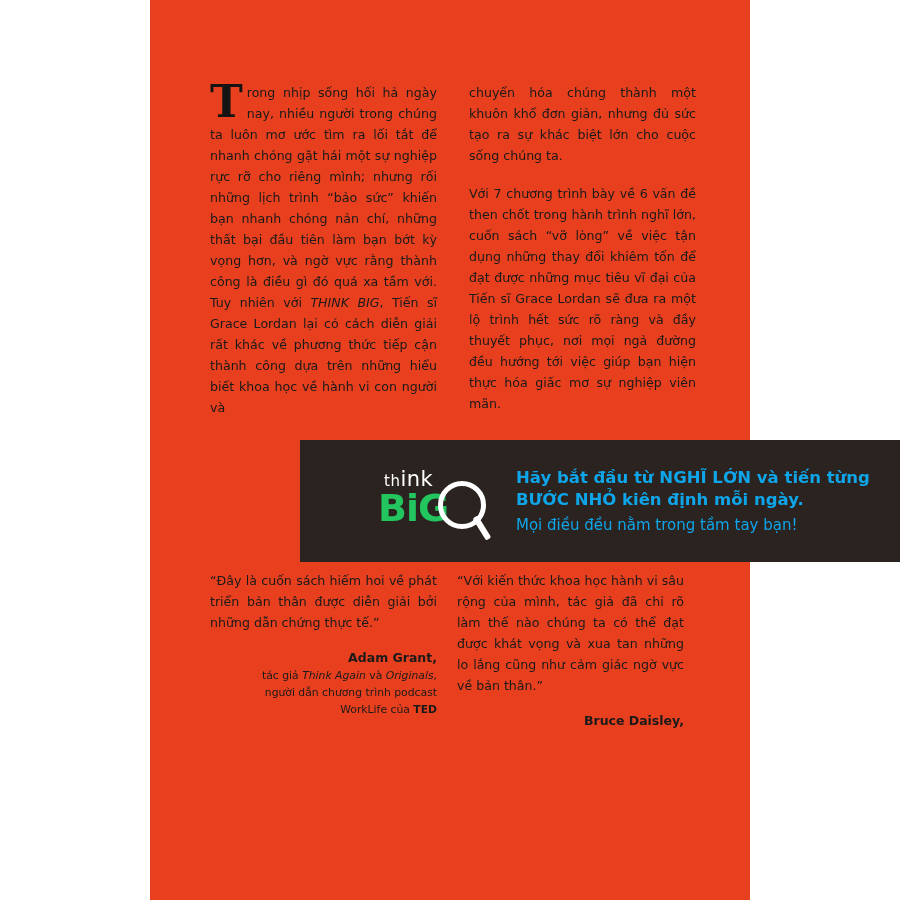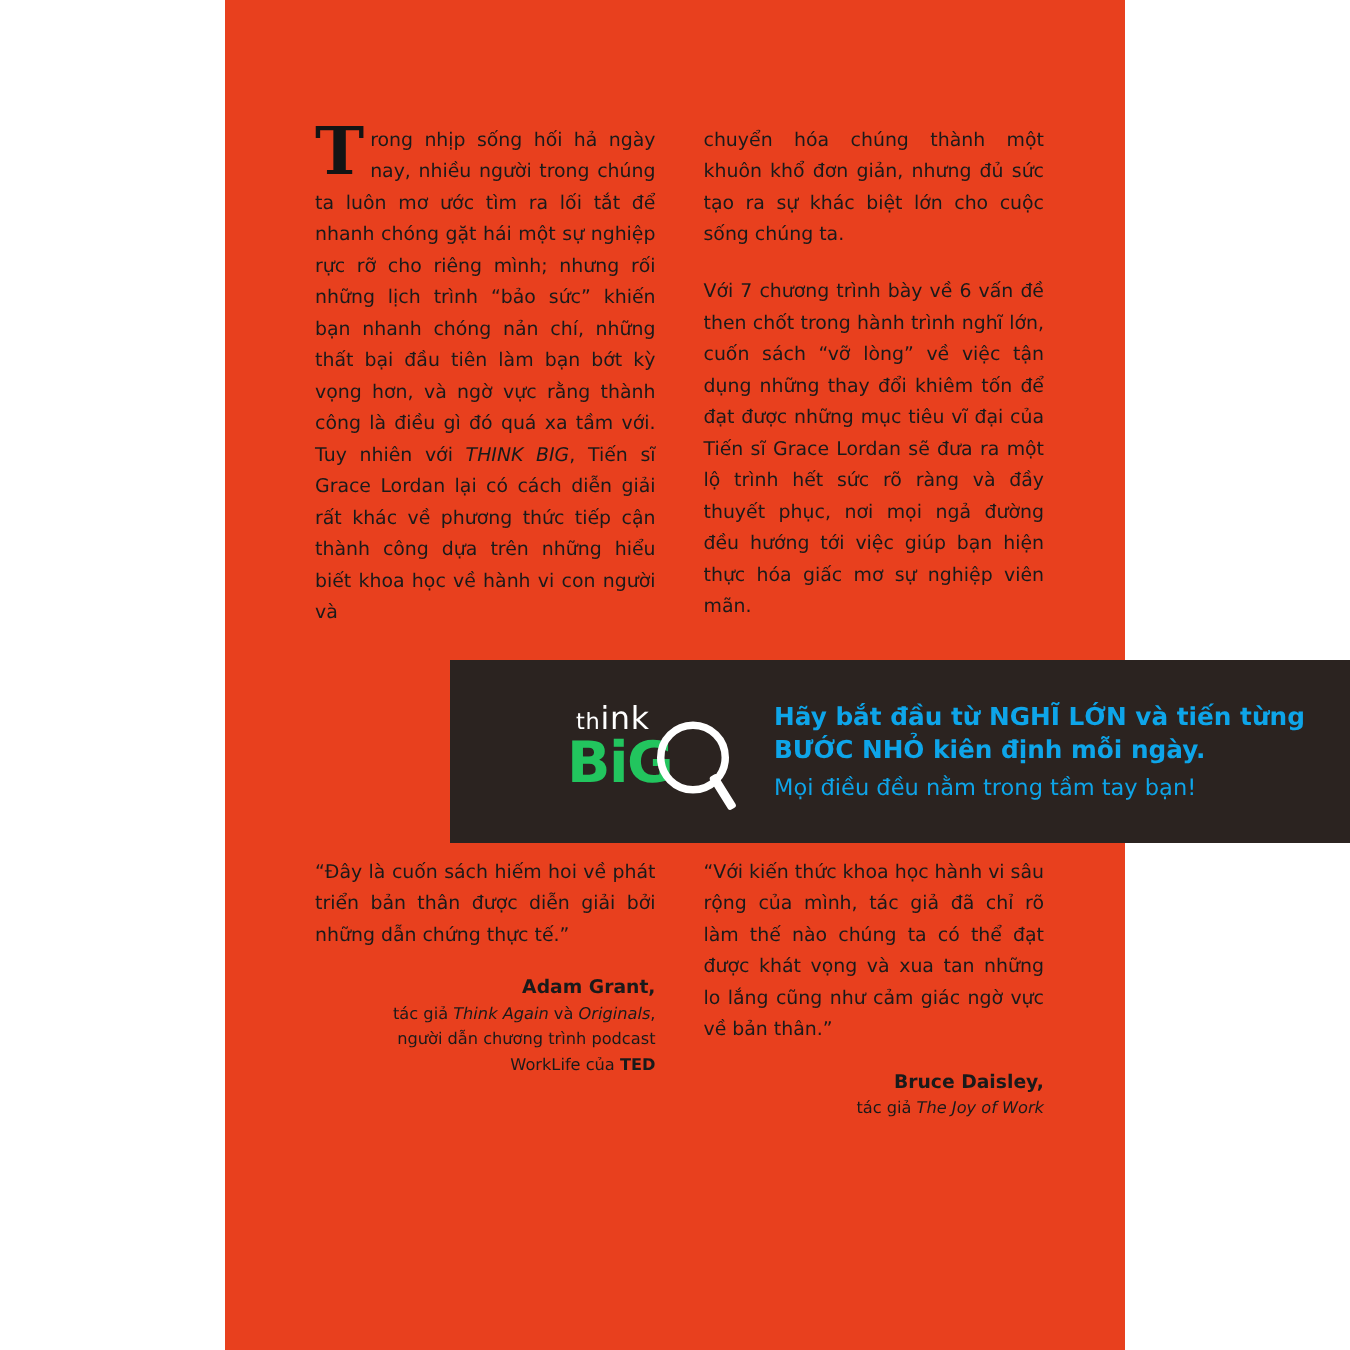--- a/index.html
+++ b/index.html
@@ -141,21 +141,21 @@
     margin-top: 3px;
   }
 
   
   .quotes {
     position: absolute;
     left: 60px;
     top: 570px;
     width: 487px;
     display: flex;
-    gap: 32px;
+    gap: 20px;
   }
   .quote {
     width: 227px;
     color: #1a1a1a;
   }
   .quote .text {
     font-size: 12.6px;
     line-height: 21px;
     text-align: justify;
     text-justify: inter-word;
@@ -221,20 +221,19 @@
           <div class="role"><span>tác giả </span><span class="ital">Think Again</span><span> và </span><span class="ital">Originals</span><span>,</span></div>
           <div class="role">người dẫn chương trình podcast</div>
           <div class="role"><span>WorkLife của </span><span class="bold">TED</span></div>
         </div>
       </div>
 
       <div class="quote">
         <div class="text">“Với kiến thức khoa học hành vi sâu rộng của mình, tác giả đã chỉ rõ làm thế nào chúng ta có thể đạt được khát vọng và xua tan những lo lắng cũng như cảm giác ngờ vực về bản thân.”</div>
         <div class="attrib">
           <div class="name">Bruce Daisley,</div>
-          <div class="role"><span>tác giả </span><span class="ital">The Joy of Work</span></div>
         </div>
       </div>
 
     </div>
 
   </div>
 </div>
 
 </body></html>

